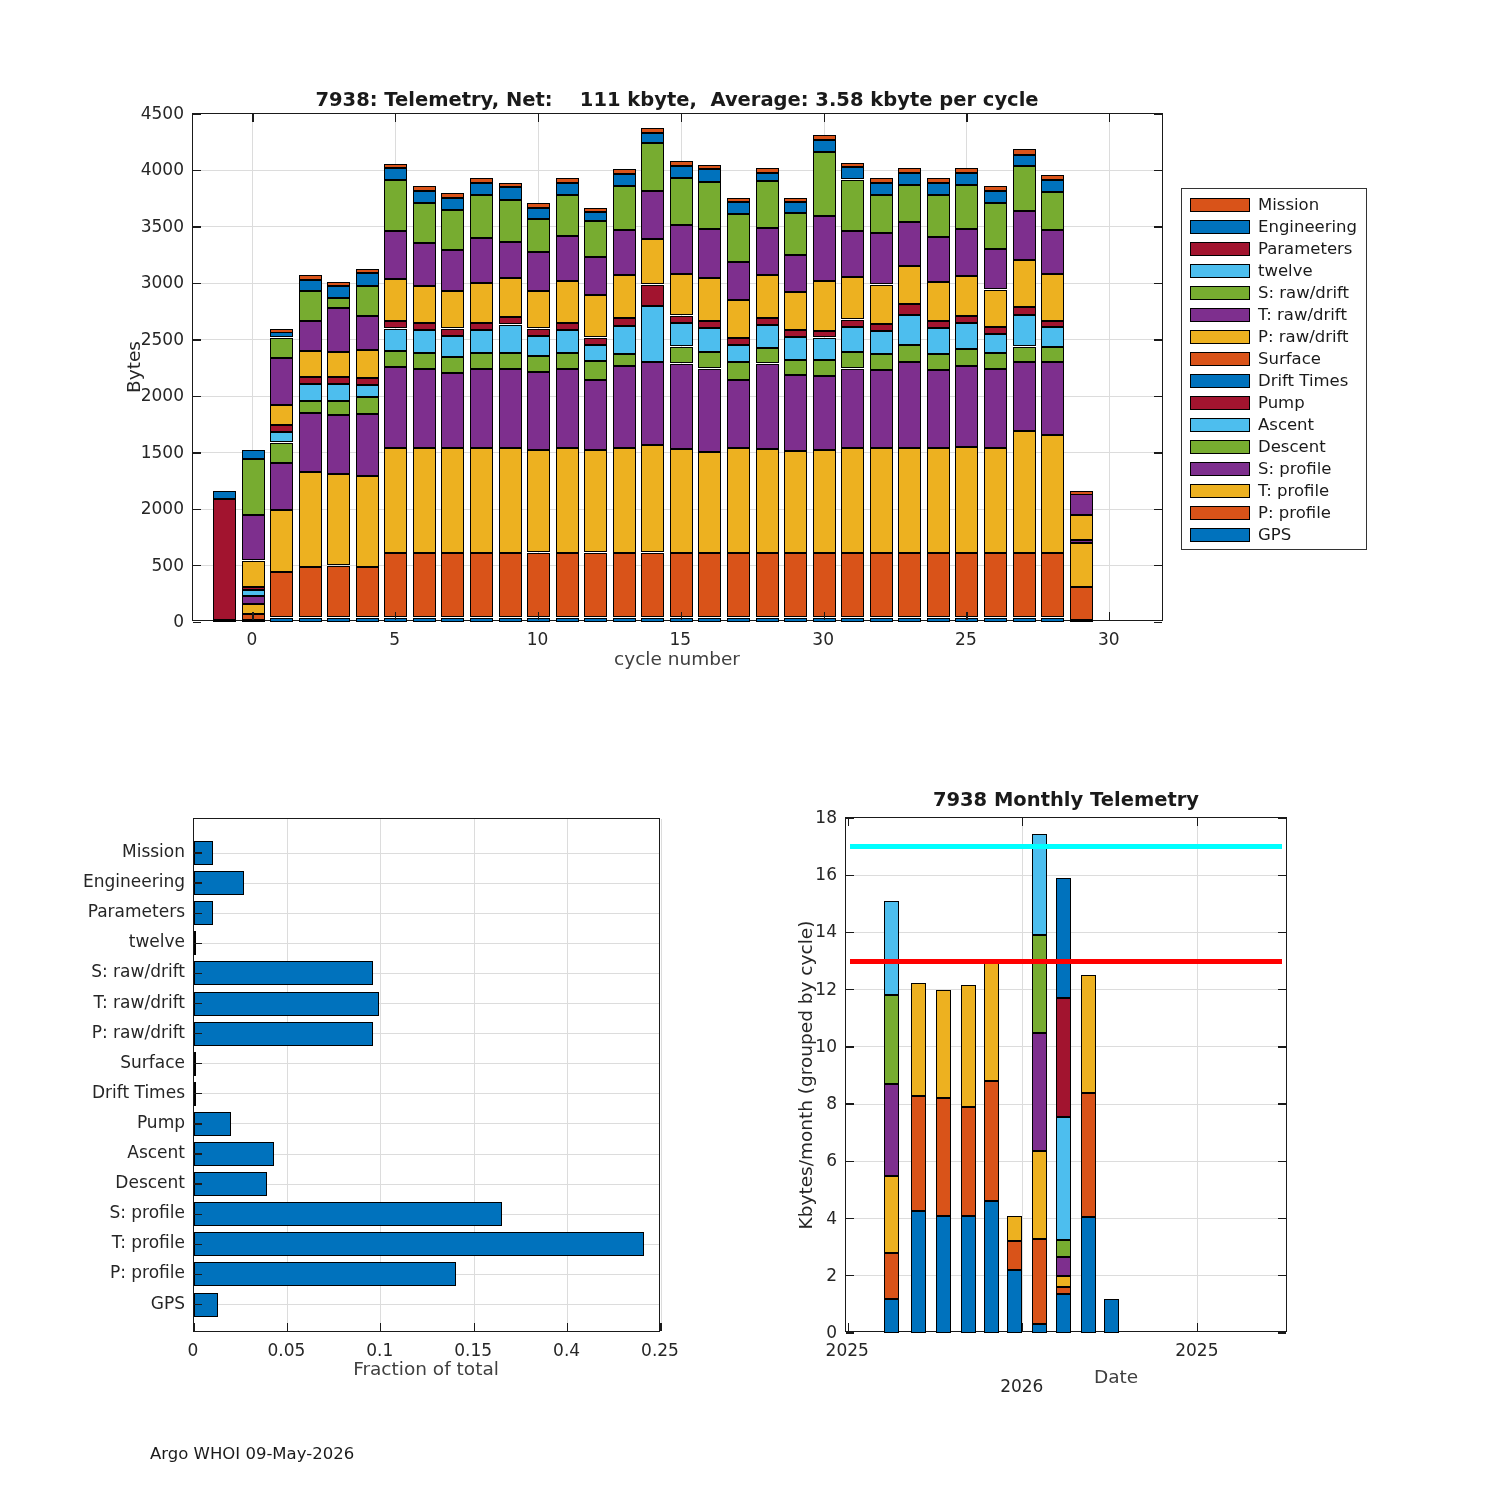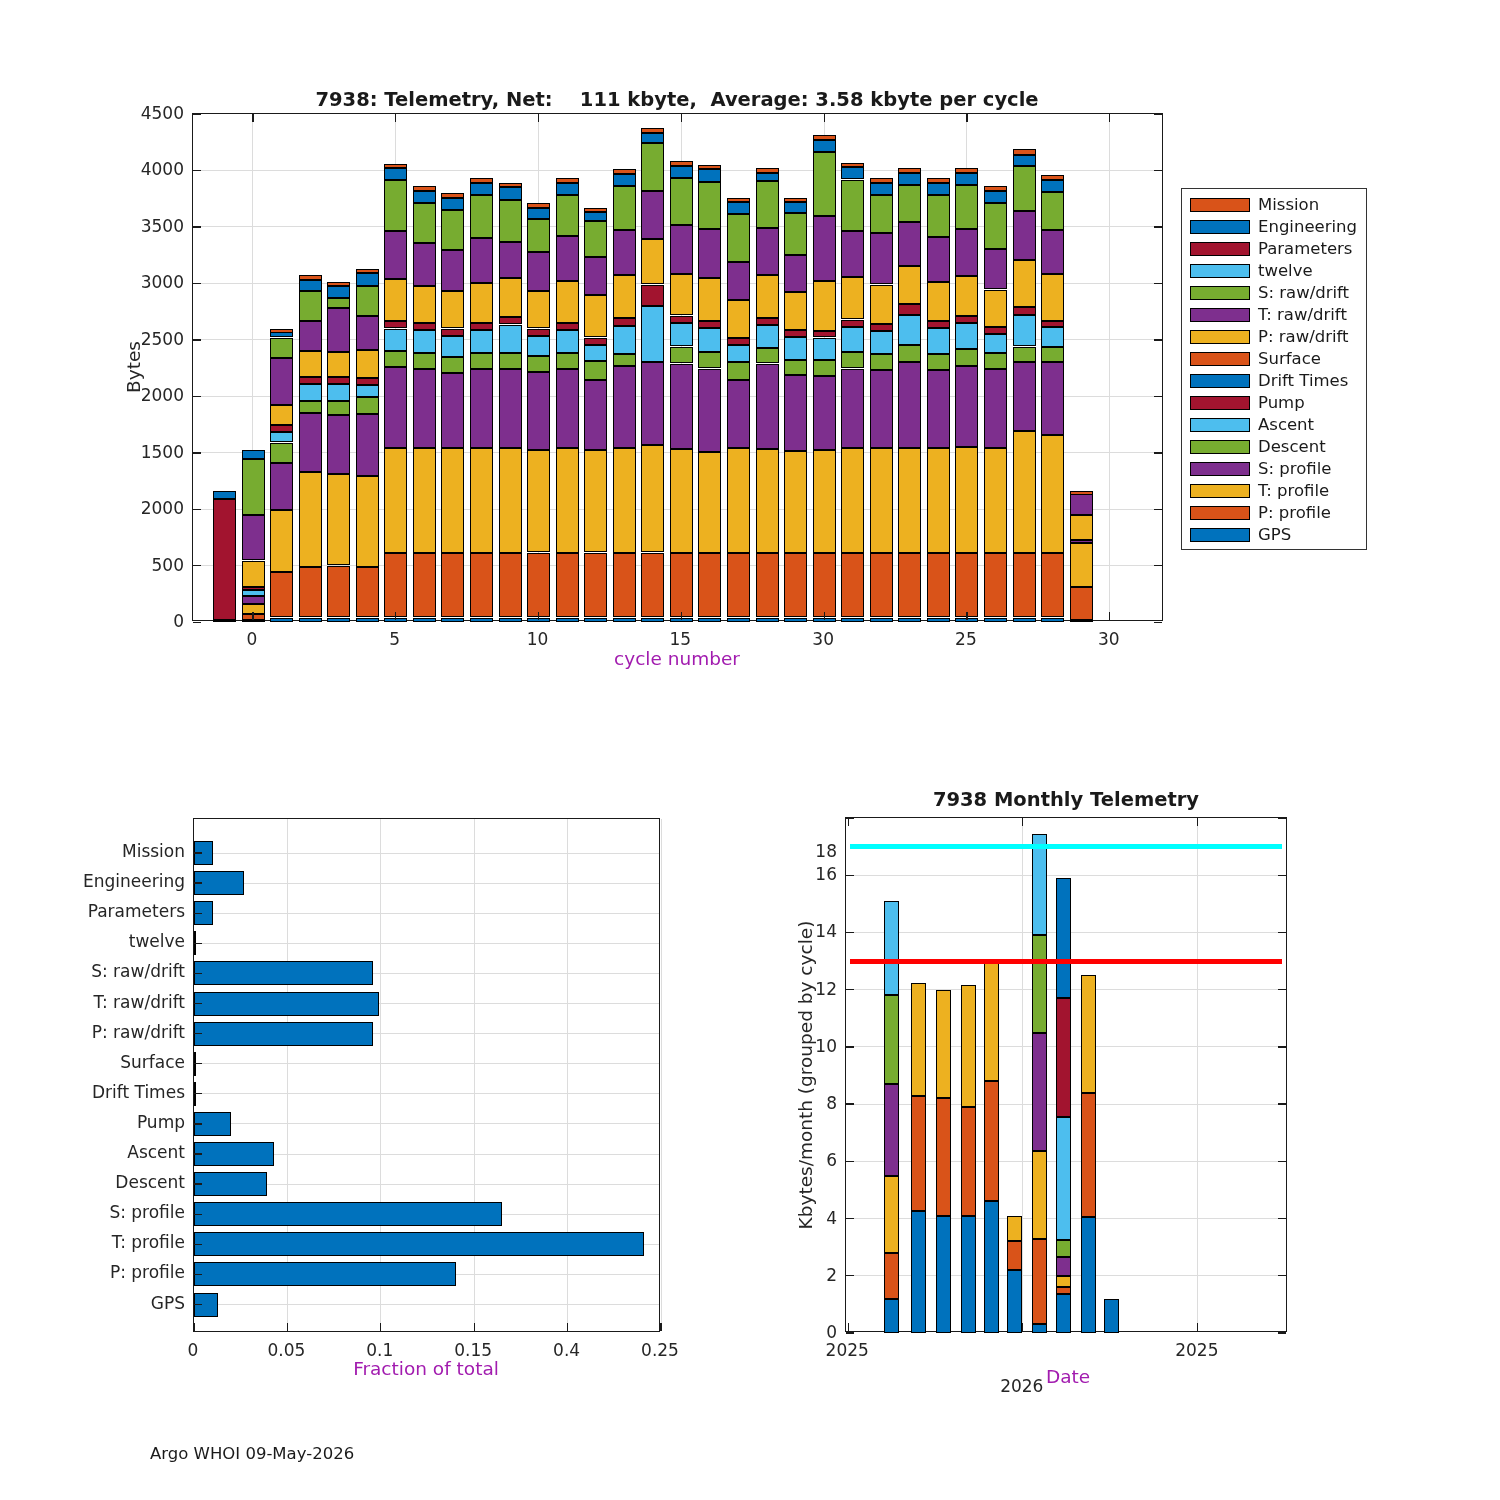--- a/index.html
+++ b/index.html
@@ -1,21 +1,21 @@
 <!DOCTYPE html>
 <html><head>
 <meta charset="utf-8">
 <style>
   html,body{margin:0;padding:0;background:#ffffff;}
   #page{position:relative;width:1500px;height:1500px;background:#ffffff;overflow:hidden;
         font-family:"DejaVu Sans","Liberation Sans",sans-serif;color:#262626;}
   .abs{position:absolute;}
   .plot{position:absolute;border:1.4px solid #1a1a1a;background:#ffffff;box-sizing:border-box;}
   .title{position:absolute;transform:translateX(-50%);font-weight:bold;font-size:19.5px;white-space:pre;color:#1a1a1a;}
-  .axlabel{position:absolute;transform:translateX(-50%);font-size:18.5px;color:#a21caf;white-space:nowrap;}
+  .axlabel{position:absolute;transform:translateX(-50%);font-size:18.5px;color:#404040;white-space:nowrap;}
   .ylab-rot{position:absolute;transform:translate(-50%,-50%) rotate(-90deg);font-size:18.5px;color:#262626;white-space:nowrap;}
   .ticklab{position:absolute;font-size:17px;color:#262626;white-space:nowrap;}
   .ticklab.right{text-align:right;}
   .ticklab.center{transform:translateX(-50%);text-align:center;}
   .gridh{position:absolute;left:0;width:100%;height:1px;background:#dcdcdc;}
   .gridv{position:absolute;top:0;height:100%;width:1px;background:#dcdcdc;}
   .tick{position:absolute;background:#1a1a1a;}
   .seg{position:absolute;box-sizing:border-box;border:1px solid #000;}
   #legend{position:absolute;border:1px solid #333;background:#fff;}
   .leg-row{position:absolute;left:0;width:100%;height:22px;}
@@ -607,21 +607,21 @@
       <div class="ticklab center" style="left: 193px; top: 1340px; position: absolute;">0</div>
       <div class="ticklab center" style="left: 286.4px; top: 1340px; position: absolute;">0.05</div>
       <div class="ticklab center" style="left: 379.8px; top: 1340px; position: absolute;">0.1</div>
       <div class="ticklab center" style="left: 473.2px; top: 1340px; position: absolute;">0.15</div>
       <div class="ticklab center" style="left: 566.6px; top: 1340px; position: absolute;">0.4</div>
       <div class="ticklab center" style="left: 660px; top: 1340px; position: absolute;">0.25</div>
     </div>
 
   <div class="title" style="left:1066px;top:788px;">7938 Monthly Telemetry</div>
   <div class="ylab-rot" style="left:805px;top:1075px;">Kbytes/month (grouped by cycle)</div>
-  <div class="axlabel" style="left:1068px;top:1366px;">Date</div>
+  <div class="axlabel" style="left:1116px;top:1366px;">Date</div>
   <div id="plot-monthly" class="plot" style="left:845px;top:817px;width:442px;height:515px;">
       <div class="gridh" style="top: 457px;"></div>
       <div class="gridh" style="top: 400px;"></div>
       <div class="gridh" style="top: 343px;"></div>
       <div class="gridh" style="top: 286px;"></div>
       <div class="gridh" style="top: 228px;"></div>
       <div class="gridh" style="top: 171px;"></div>
       <div class="gridh" style="top: 114px;"></div>
       <div class="gridh" style="top: 57px;"></div>
       <div class="gridv" style="left: 176px;"></div>
@@ -697,20 +697,20 @@
   <div id="plot-monthly-deco">
       <div class="ticklab right abs" style="left: 797px; top: 1322px; width: 40px; position: absolute;">0</div>
       <div class="ticklab right abs" style="left: 797px; top: 1264.78px; width: 40px; position: absolute;">2</div>
       <div class="ticklab right abs" style="left: 797px; top: 1207.56px; width: 40px; position: absolute;">4</div>
       <div class="ticklab right abs" style="left: 797px; top: 1150.33px; width: 40px; position: absolute;">6</div>
       <div class="ticklab right abs" style="left: 797px; top: 1093.11px; width: 40px; position: absolute;">8</div>
       <div class="ticklab right abs" style="left: 797px; top: 1035.89px; width: 40px; position: absolute;">10</div>
       <div class="ticklab right abs" style="left: 797px; top: 978.667px; width: 40px; position: absolute;">12</div>
       <div class="ticklab right abs" style="left: 797px; top: 921.444px; width: 40px; position: absolute;">14</div>
       <div class="ticklab right abs" style="left: 797px; top: 864.222px; width: 40px; position: absolute;">16</div>
-      <div class="ticklab right abs" style="left: 797px; top: 807px; width: 40px; position: absolute; margin-top: 34px;">18</div>
+      <div class="ticklab right abs" style="left: 797px; top: 807px; width: 40px; position: absolute;">18</div>
       <div class="ticklab center" style="left: 847.21px; top: 1340px; position: absolute;">2025</div>
       <div class="ticklab center" style="left: 1021.8px; top: 1376px; position: absolute;">2026</div>
       <div class="ticklab center" style="left: 1196.83px; top: 1340px; position: absolute;">2025</div>
     </div>
 
   <div id="footer">Argo WHOI 09-May-2026</div>
 </div>
 
 </body></html>

